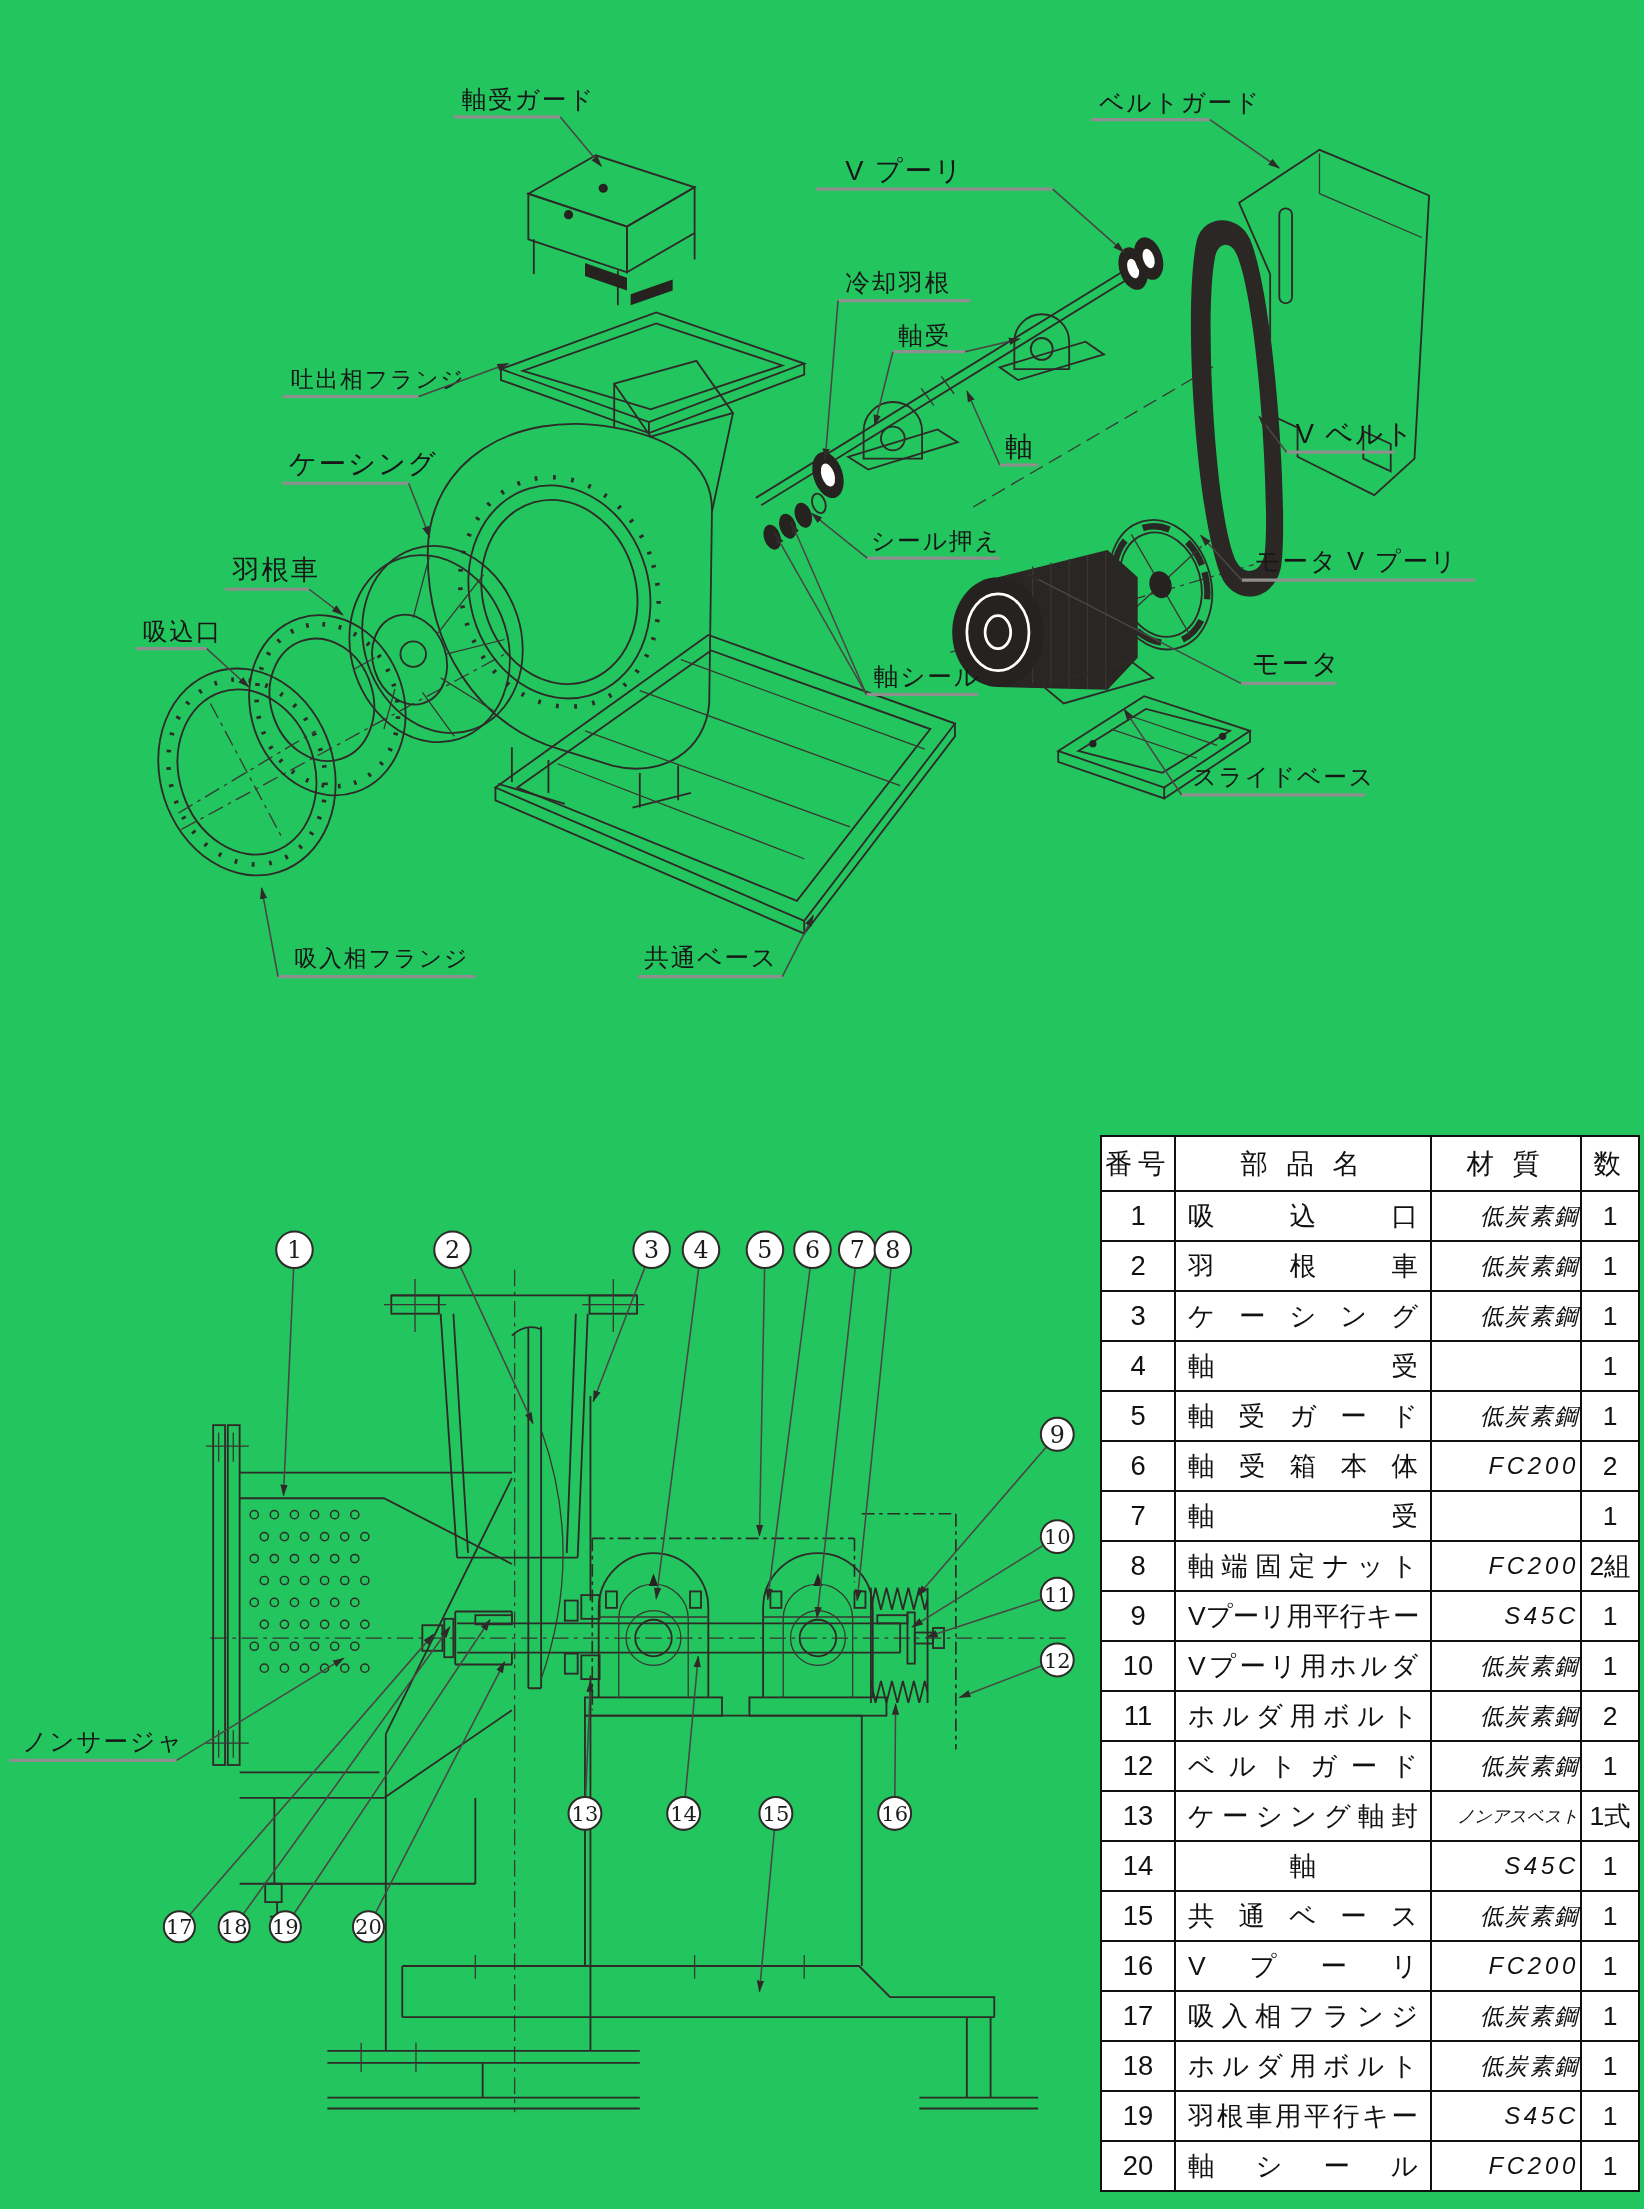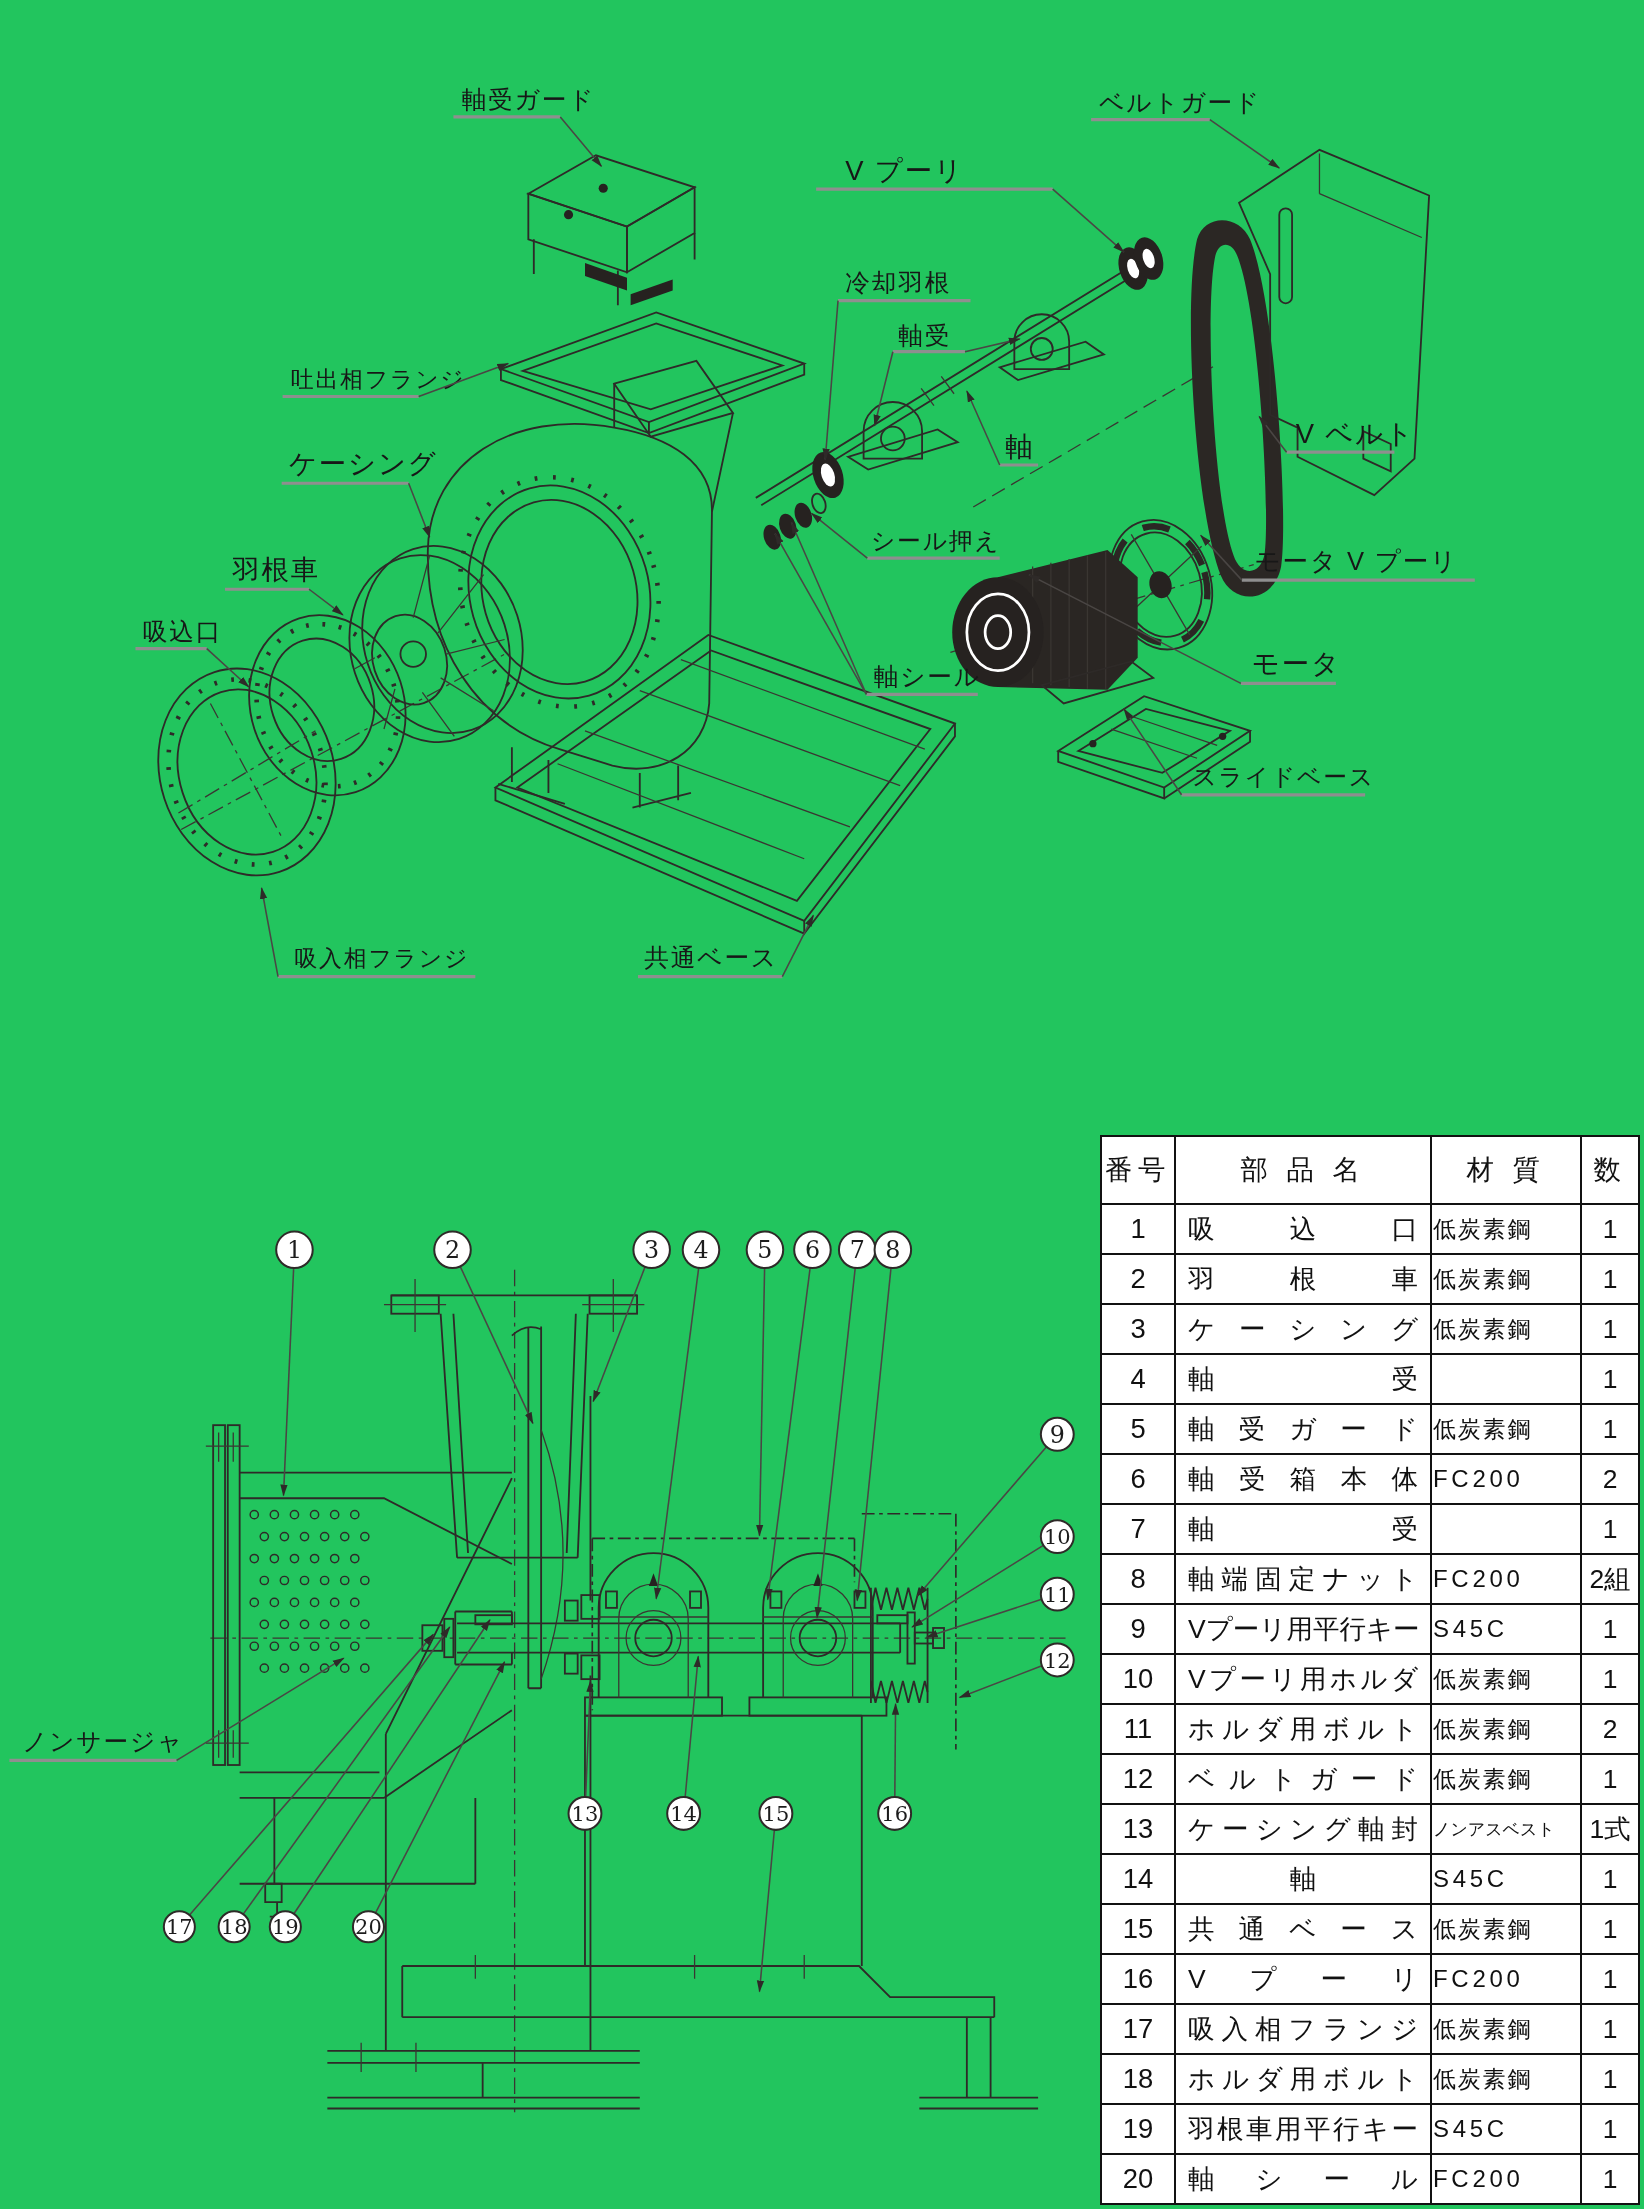--- a/index.html
+++ b/index.html
@@ -16,26 +16,26 @@
   .ul{stroke:#8f8f8f;stroke-width:3.5;}
   .leader{stroke:#4a4644;stroke-width:1.7;fill:none;}
   .callout-circle{fill:#fff;stroke:#2e2a28;stroke-width:2.2;}
   .callout-num{fill:#1c1c1c;font-family:"DejaVu Serif",serif;}
   
   #parts-table{position:absolute;left:1100px;top:1135px;width:538px;border-collapse:collapse;
                table-layout:fixed;background:#fff;}
   #parts-table td,#parts-table th{border:2.2px solid #111;overflow:hidden;white-space:nowrap;
                color:#111;font-weight:normal;}
   #parts-table tr{height:50px;}
-  #parts-table tr.hdr{height:68px;}
+  #parts-table tr.hdr{height:55px;}
   col.c-no{width:74px;} col.c-name{width:256px;} col.c-mat{width:150px;} col.c-qty{width:58px;}
   .t-no{text-align:center;font-size:27.4px;}
   .t-name{font-size:26.5px;padding:0 12px;text-align:justify;text-align-last:justify;letter-spacing:0;}
   .t-name.one{text-align:center;text-align-last:center;}
-  .t-mat{text-align:left;font-size:23px;letter-spacing:1.8px;}
+  .t-mat{text-align:right;font-size:23px;letter-spacing:1.8px;font-style:italic;}
   .t-mat.code{letter-spacing:3.7px;font-size:24px;margin-left:28px;}
   .t-mat.small{font-size:17px;letter-spacing:0;}
   .t-qty{text-align:center;font-size:26.5px;}
   .h-c{text-align:center;font-size:27.4px;letter-spacing:5.5px;}
 </style>
 </head>
 <body>
 
 <div id="page">
 <svg id="diagram" width="1645" height="2209" viewBox="0 0 1800 2418">

